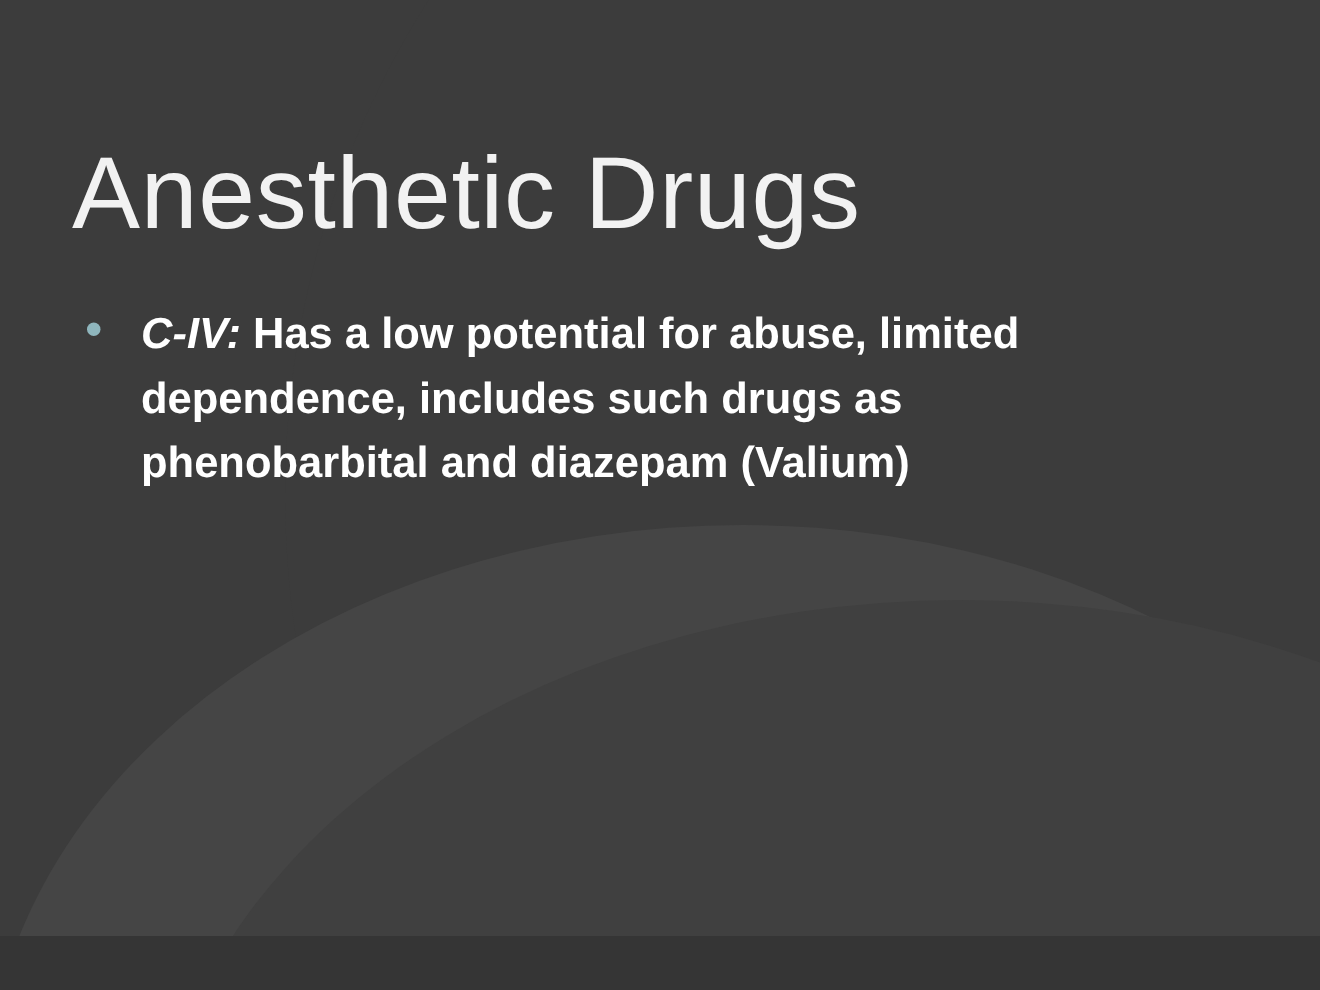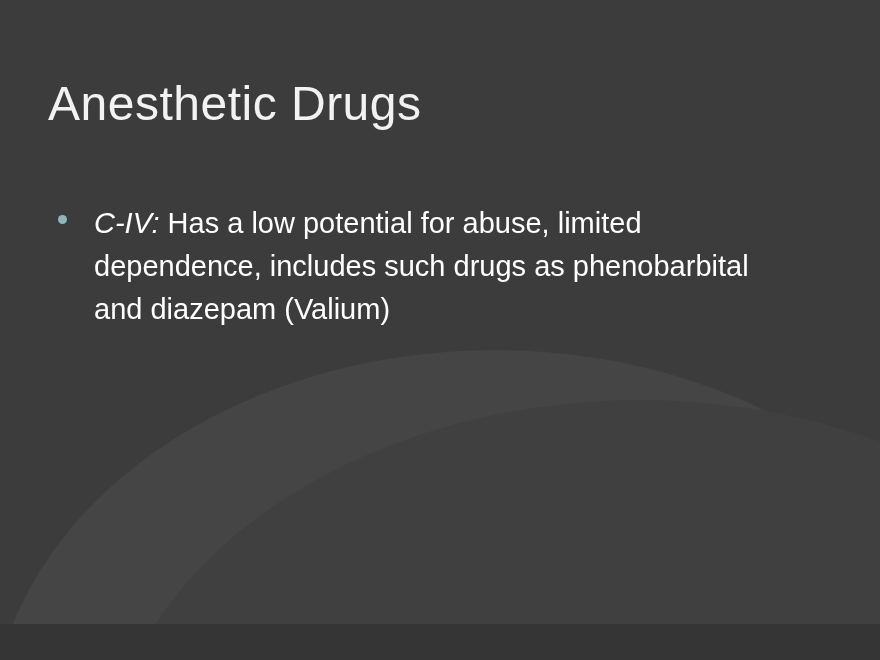--- a/index.html
+++ b/index.html
@@ -67,21 +67,21 @@
   .content {
     position: relative;
     z-index: 5;
     width: 880px;
     height: 660px;
   }
   .title {
     position: absolute;
     left: 48px;
     top: 46px;
-    font-size: 48px;
+    font-size: 68px;
     font-weight: normal;
     color: #f2f2f2;
     letter-spacing: 0.5px;
     line-height: 1.1;
   }
   .body-list {
     position: absolute;
     left: 44px;
     top: 202px;
     width: 740px;
@@ -89,20 +89,21 @@
     margin: 0;
     padding: 0;
   }
   .bullet-item {
     position: relative;
     padding-left: 50px;
     margin-bottom: 6px;
     color: #ffffff;
     font-size: 29px;
     line-height: 1.48;
+    font-weight: bold;
   }
   .bullet-marker {
     position: absolute;
     left: 14px;
     top: 13px;
     width: 9px;
     height: 9px;
     border-radius: 50%;
     background: #8fb6bd;
   }

